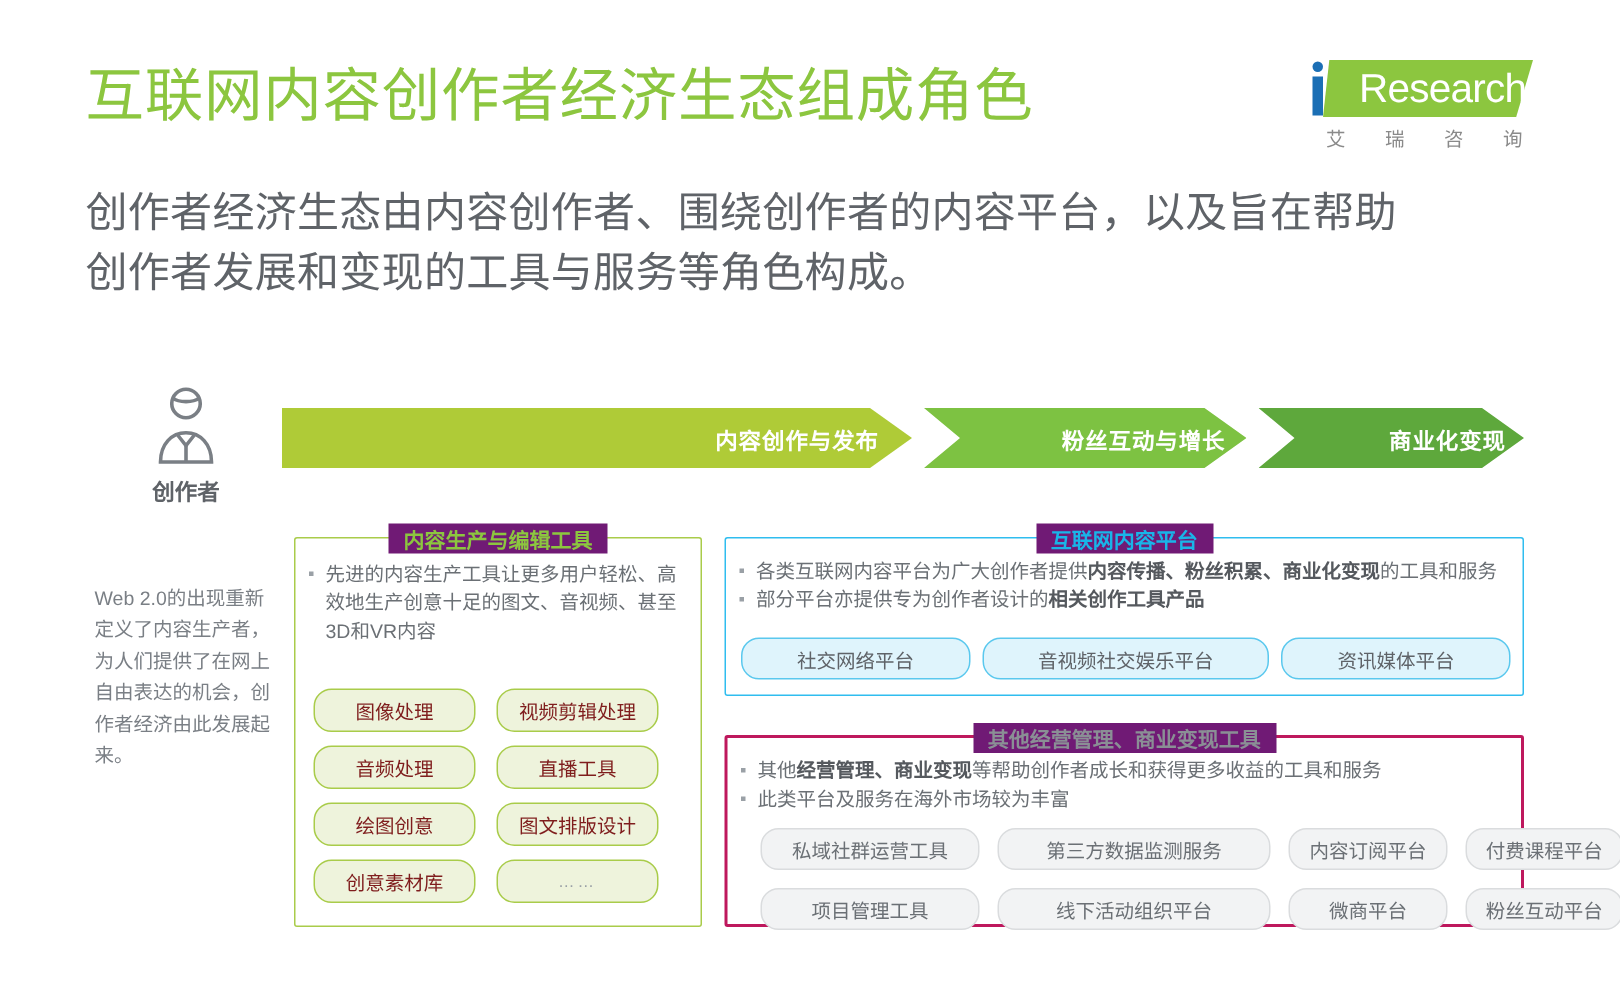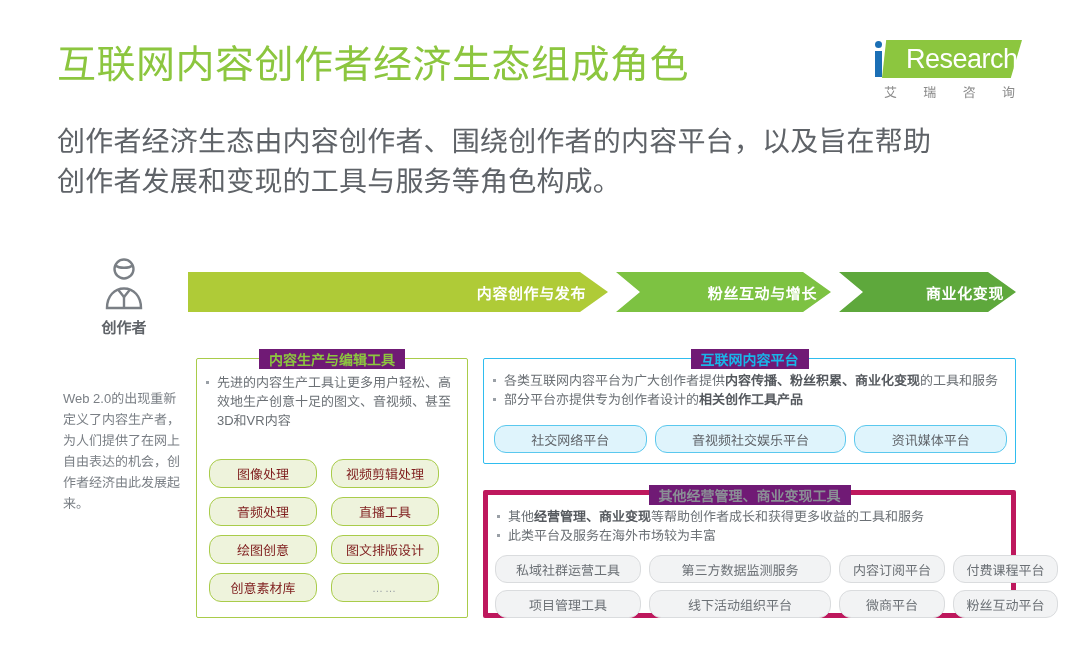--- a/index.html
+++ b/index.html
@@ -290,32 +290,33 @@
     flex: 1 1 auto;
     height: 28px;
   }
 
   
   .panel-other {
     left: 483px;
     top: 490px;
     width: 533px;
     height: 128px;
-    border: 5px solid #be185d;
+    border: 2px solid #be185d;
   }
   .panel-other .panel-legend { color: #8a8f95; }
   .panel-other .bullets { margin: 12px 8px 0 6px; }
   .chip-grid-other {
     position: absolute;
-    left: 7px;
+    left: 22px;
     top: 60px;
     width: 513px;
     display: grid;
     grid-template-columns: 146px 182px 106px 105px;
     grid-gap: 7px 8px;
+    gap: 12px;
   }
   .chip-gray {
     background: #F2F3F4;
     border: 1px solid #DADCDE;
     color: #6b7075;
     height: 28px;
   }
 </style>
 </head>
 <body>

